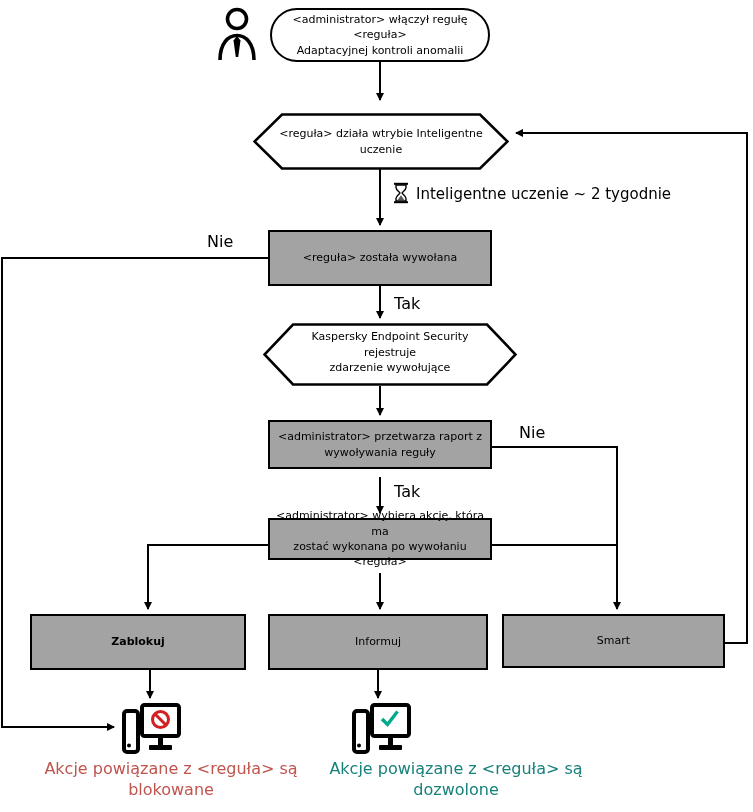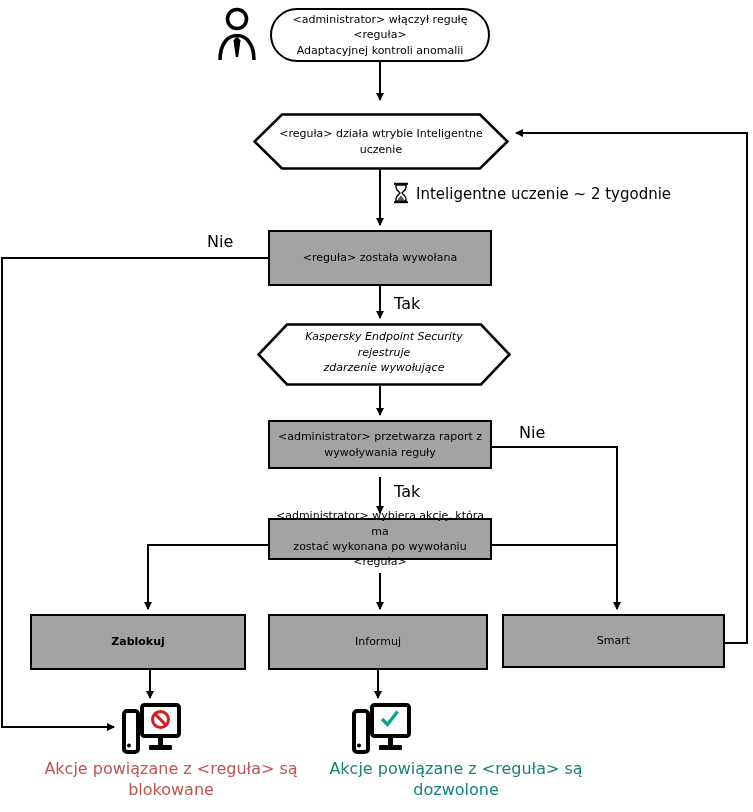--- a/index.html
+++ b/index.html
@@ -78,21 +78,21 @@
   </div>
   <div class="wait-label" style="left:416px;top:185px;">Inteligentne uczenie ~ 2 tygodnie</div>
 
   <div class="node rect" style="left:268px;top:230px;width:224px;height:56px;">
     <div>&lt;reguła&gt; została wywołana</div>
   </div>
 
   <div class="edge-label" style="left:207px;top:232px;">Nie</div>
   <div class="edge-label" style="left:394px;top:294px;">Tak</div>
 
-  <div class="node hex" style="left:257px;top:323px;width:254px;height:59px;font-style:italic;">
+  <div class="node hex" style="left:263px;top:323px;width:254px;height:59px;">
     <svg viewBox="0 0 254 63" width="254" height="63">
       <polygon points="30,1.5 224,1.5 252.5,31.5 224,61.5 30,61.5 1.5,31.5" fill="#fff" stroke="#000" stroke-width="2.6"></polygon>
     </svg>
     <div class="hex-label">
       <div>Kaspersky Endpoint Security rejestruje</div>
       <div>zdarzenie wywołujące</div>
     </div>
   </div>
 
   <div class="node rect" style="left:268px;top:420px;width:224px;height:49px;">

